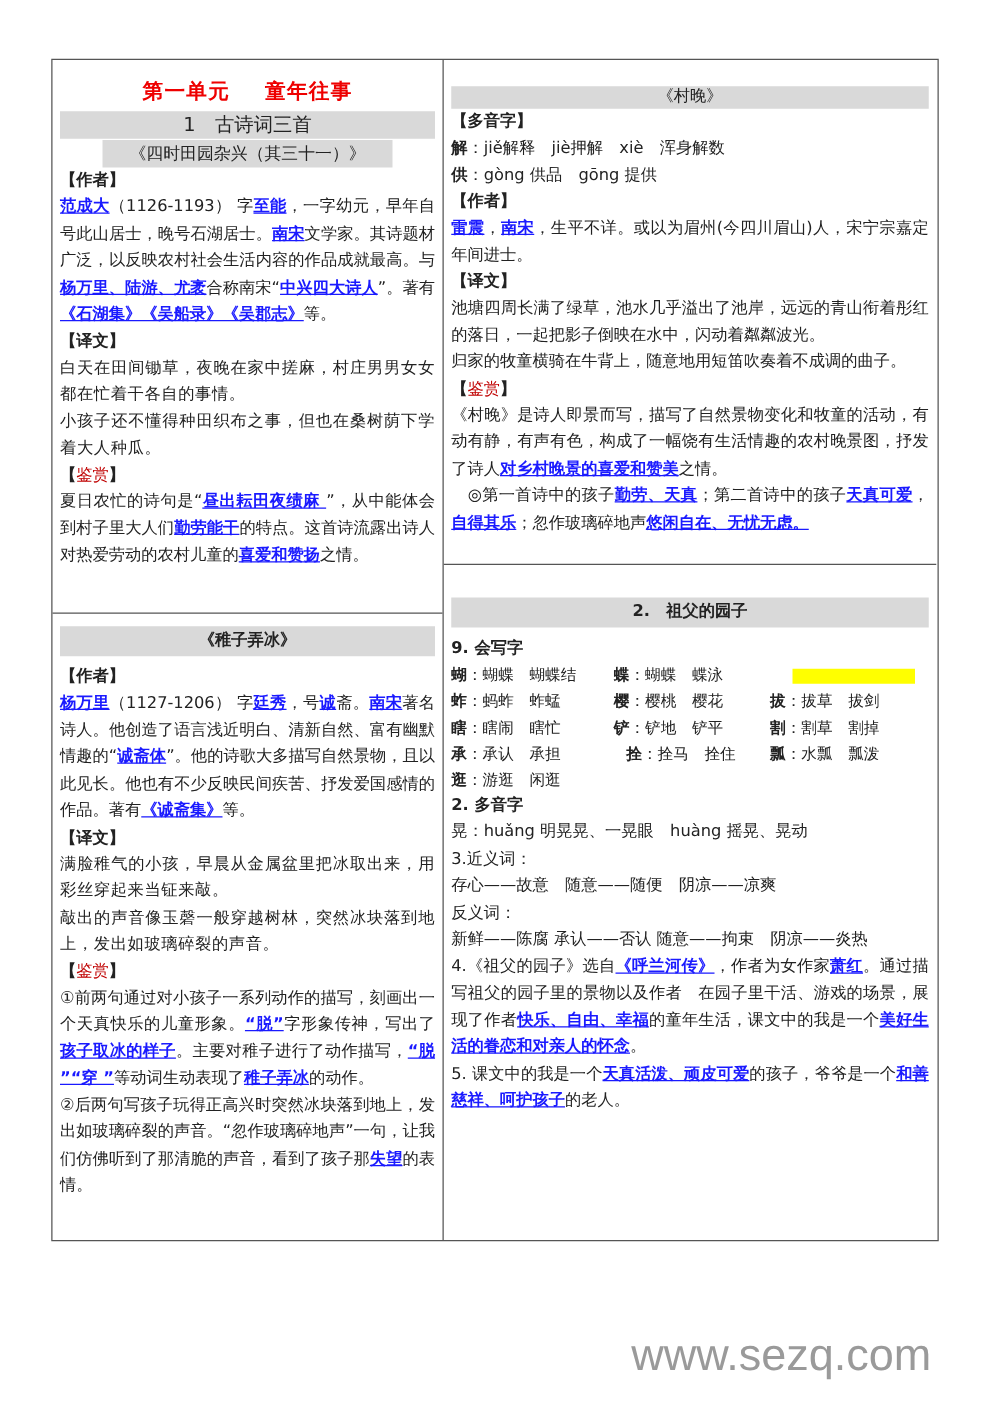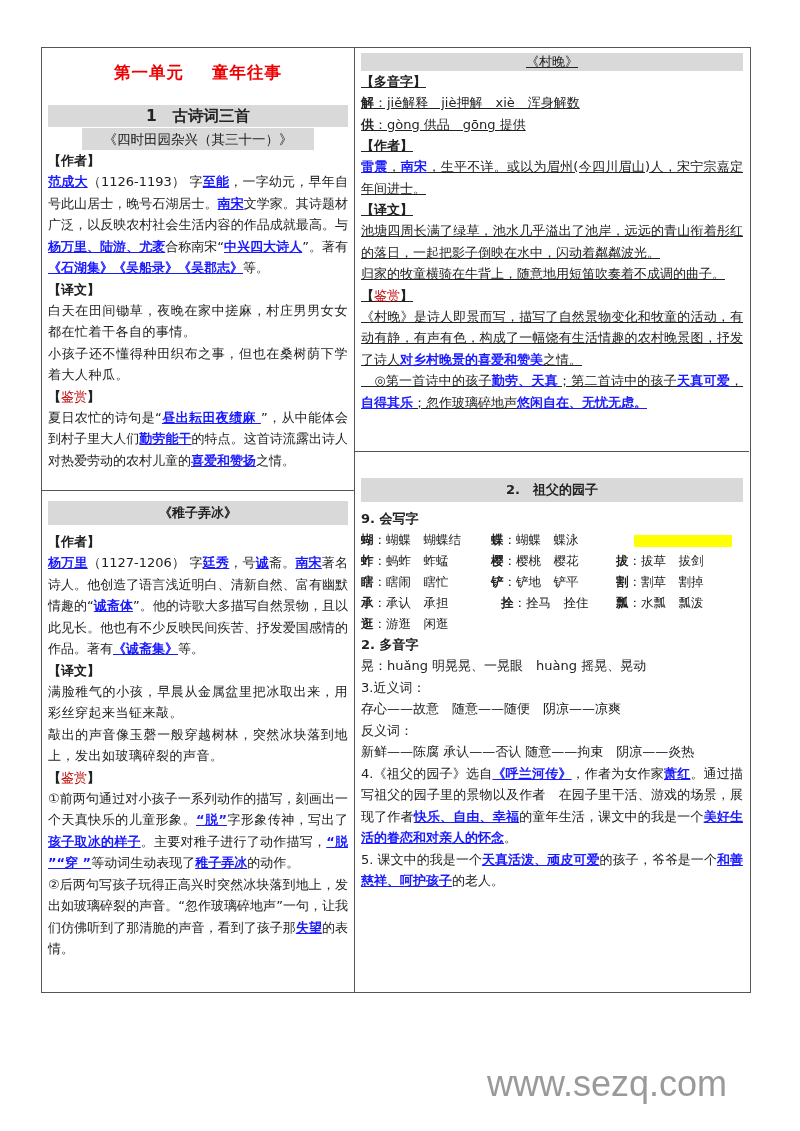--- a/index.html
+++ b/index.html
@@ -6,45 +6,45 @@
   body { width: 800px; height: 1131px; position: relative; overflow: hidden;
          font-family: "DejaVu Sans", "Liberation Sans", sans-serif; color: #222; }
   .sheet { position: absolute; left: 41px; top: 47px; width: 710px; height: 946px;
            border: 1.5px solid #555; box-sizing: border-box; }
   .col { position: absolute; top: 0; box-sizing: border-box; }
   .col-left { left: 0; width: 312px; height: 100%; }
   .col-right { left: 312px; width: 395px; height: 100%; border-left: 1.5px solid #555; }
   .cell { position: absolute; left: 0; right: 0; box-sizing: border-box; padding: 0 6px; }
   .l-top { top: 0; height: 442px; }
   .l-bot { top: 442px; bottom: 0; border-top: 1.5px solid #555; }
-  .r-top { top: 0; height: 403px; text-decoration: underline; }
+  .r-top { top: 16px; height: 403px; }
   .r-bot { top: 403px; bottom: 0; border-top: 1.5px solid #555; }
   .unit-title { text-align: center; color: #ee0000; font-weight: bold; font-size: 16.5px;
                 margin-top: 14px; height: 26px; letter-spacing: 1px; }
   .unit-title span + span { margin-left: 28px; }
   .band { background: #d9d9d9; text-align: center; font-size: 14.5px; height: 22px; line-height: 22px; }
-  .band.lesson { margin-top: 17px; font-size: 15.5px; font-weight: bold; }
+  .band.lesson { margin-top: 1px; font-size: 15.5px; }
   .band.poem { margin: 1px 34px 0; font-weight: normal; font-size: 13.5px; }
   .band.full { font-size: 13px; font-weight: bold; }
   .r-top .band.full { margin-top: 5px; height: 18px; line-height: 18px; }
   .l-bot .band.full { margin-top: 10px; height: 24px; line-height: 24px; }
   .r-bot .band.full { margin-top: 26px; height: 24px; line-height: 24px; }
   .h { font-weight: bold; font-size: 13px; line-height: 21px; }
   .h .red { color: #c00000; font-weight: normal; }
   p { margin: 0; font-size: 13px; line-height: 21.5px; text-align: justify; }
   .kai { font-family: "DejaVu Serif", "Liberation Serif", serif; letter-spacing: 0.5px; }
   a, .lk { color: #1a1aff; text-decoration: underline; font-weight: bold; }
   .b { font-weight: bold; }
   .hl { display: inline-block; background: #ffff00; width: 98px; height: 12px; vertical-align: middle; margin-left: 18px; }
   .grid { font-size: 12.5px; line-height: 21px; }
   .grid .row { white-space: nowrap; }
   .grid .c1 { display: inline-block; width: 130px; }
   .grid .c2 { display: inline-block; width: 125px; }
   .grid .c2.shift { padding-left: 10px; width: 115px; }
-  .watermark { position: absolute; left: 487px; top: 1063px; font-size: 36px; color: #9a9a9a;
+  .watermark { position: absolute; left: 505px; top: 1063px; font-size: 36px; color: #9a9a9a;
                font-family: "Liberation Sans", sans-serif; letter-spacing: 0px; }
 </style>
 </head>
 <body>
 
 <div class="sheet">
 
   <div class="col col-left">
     <div class="cell l-top">
       <div class="unit-title">

